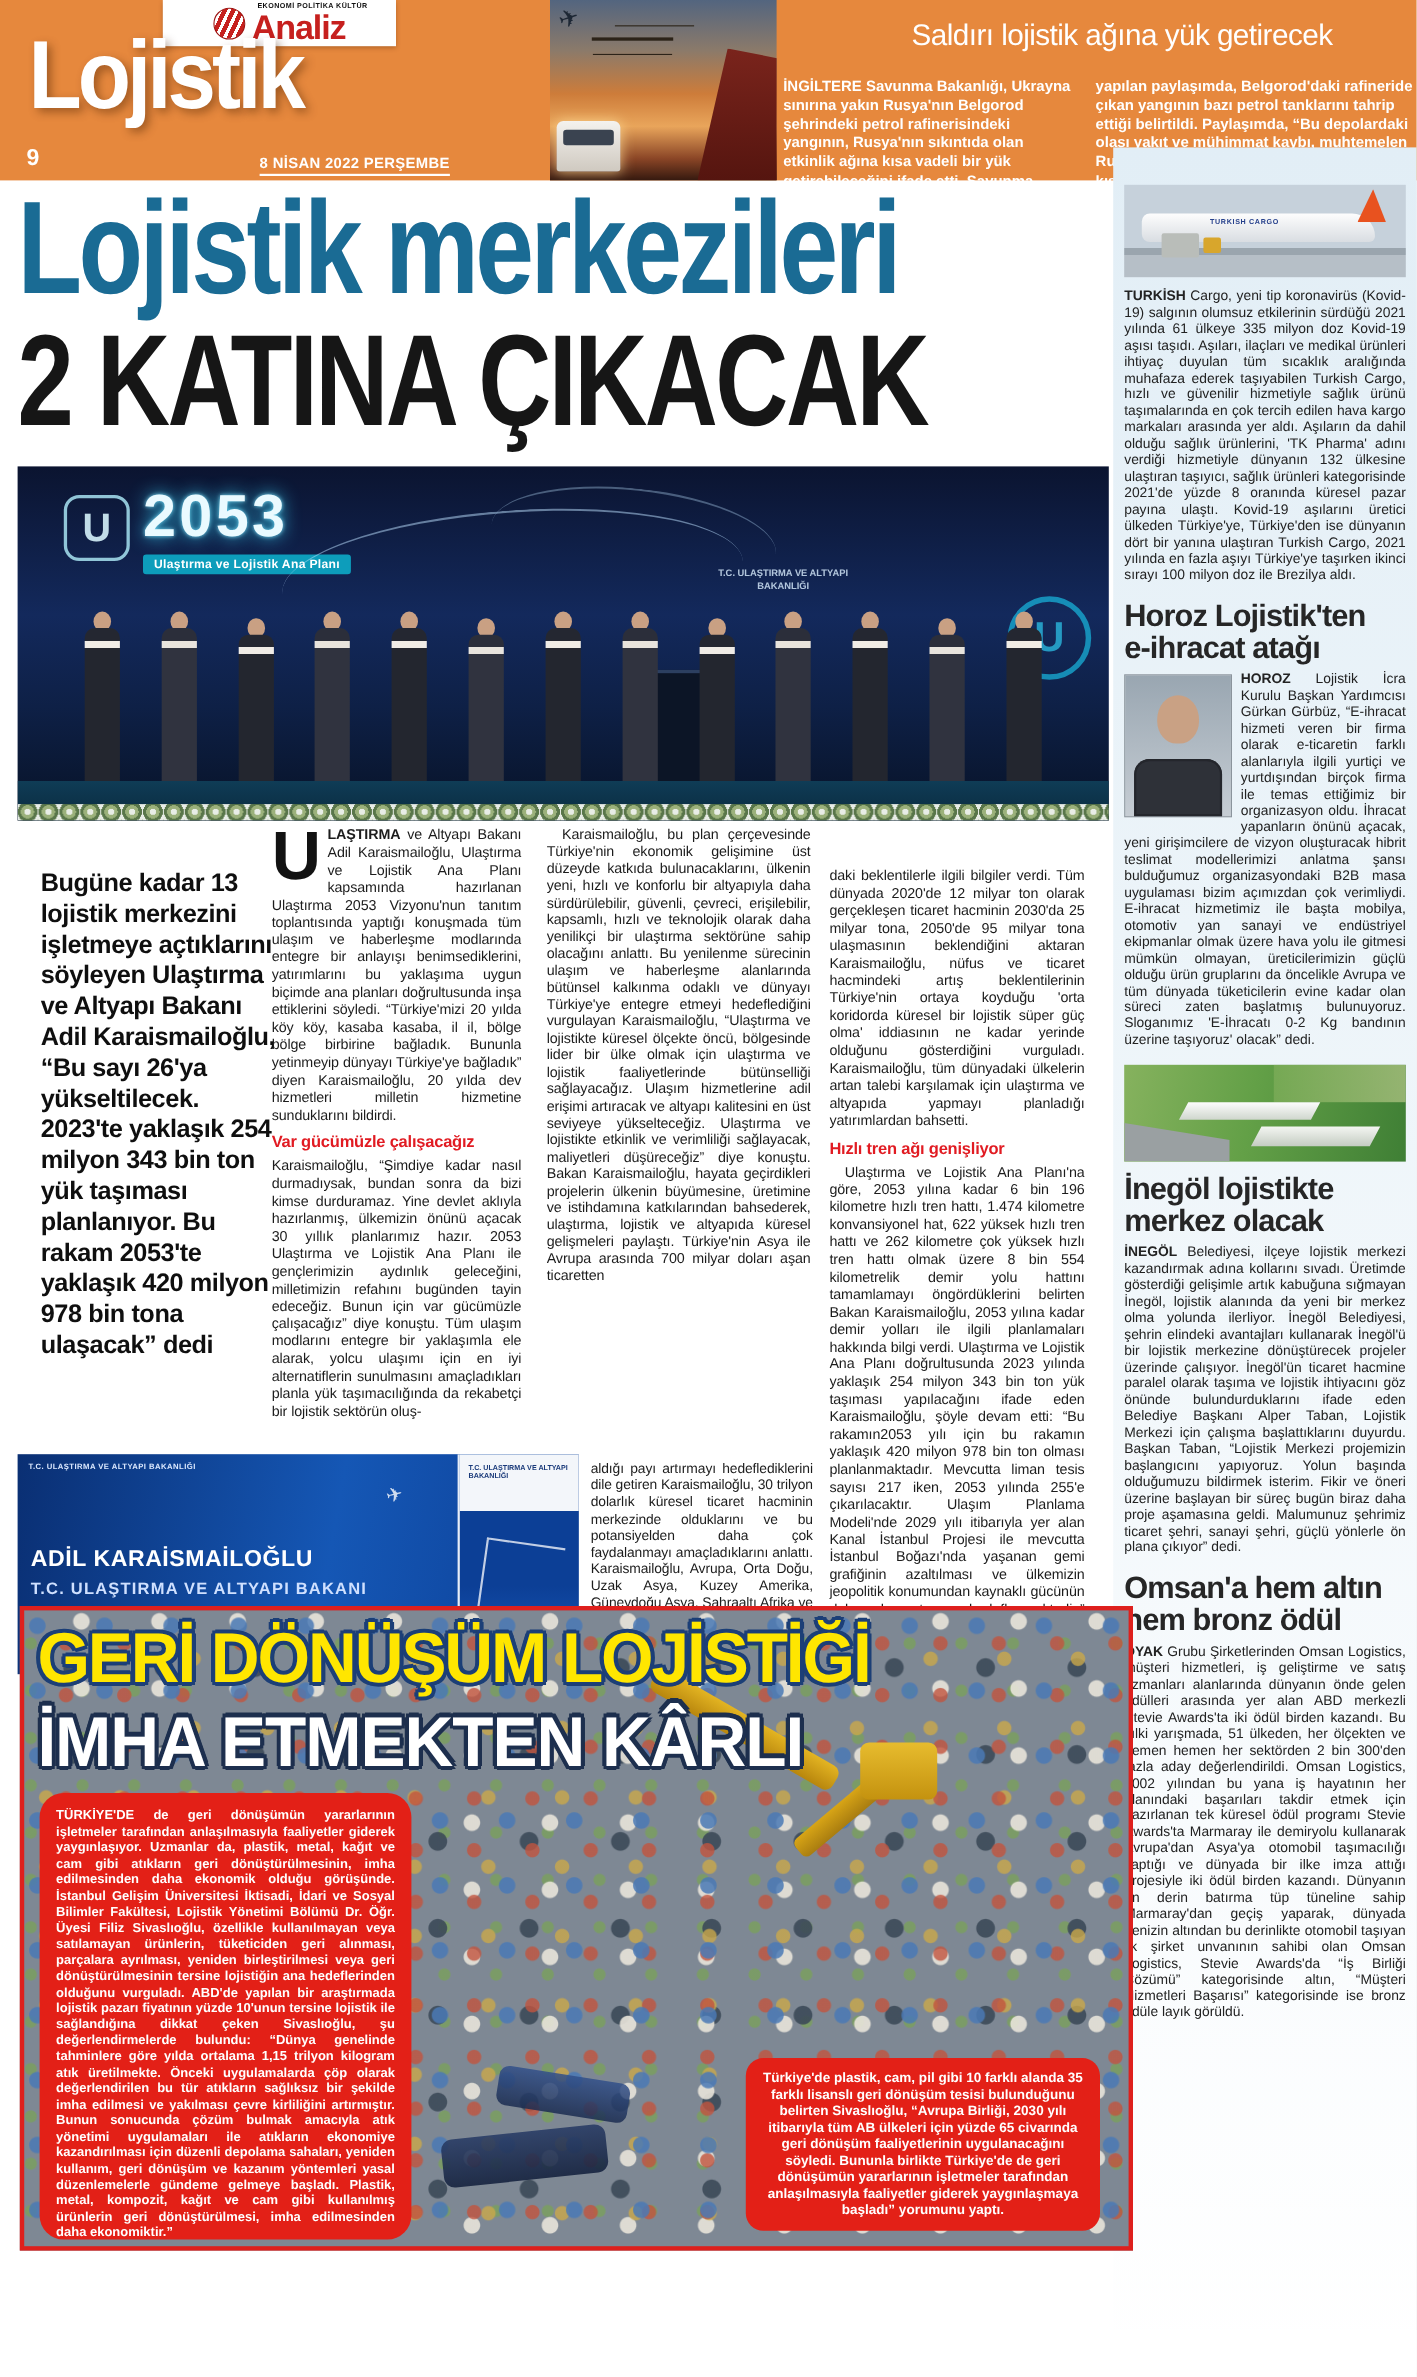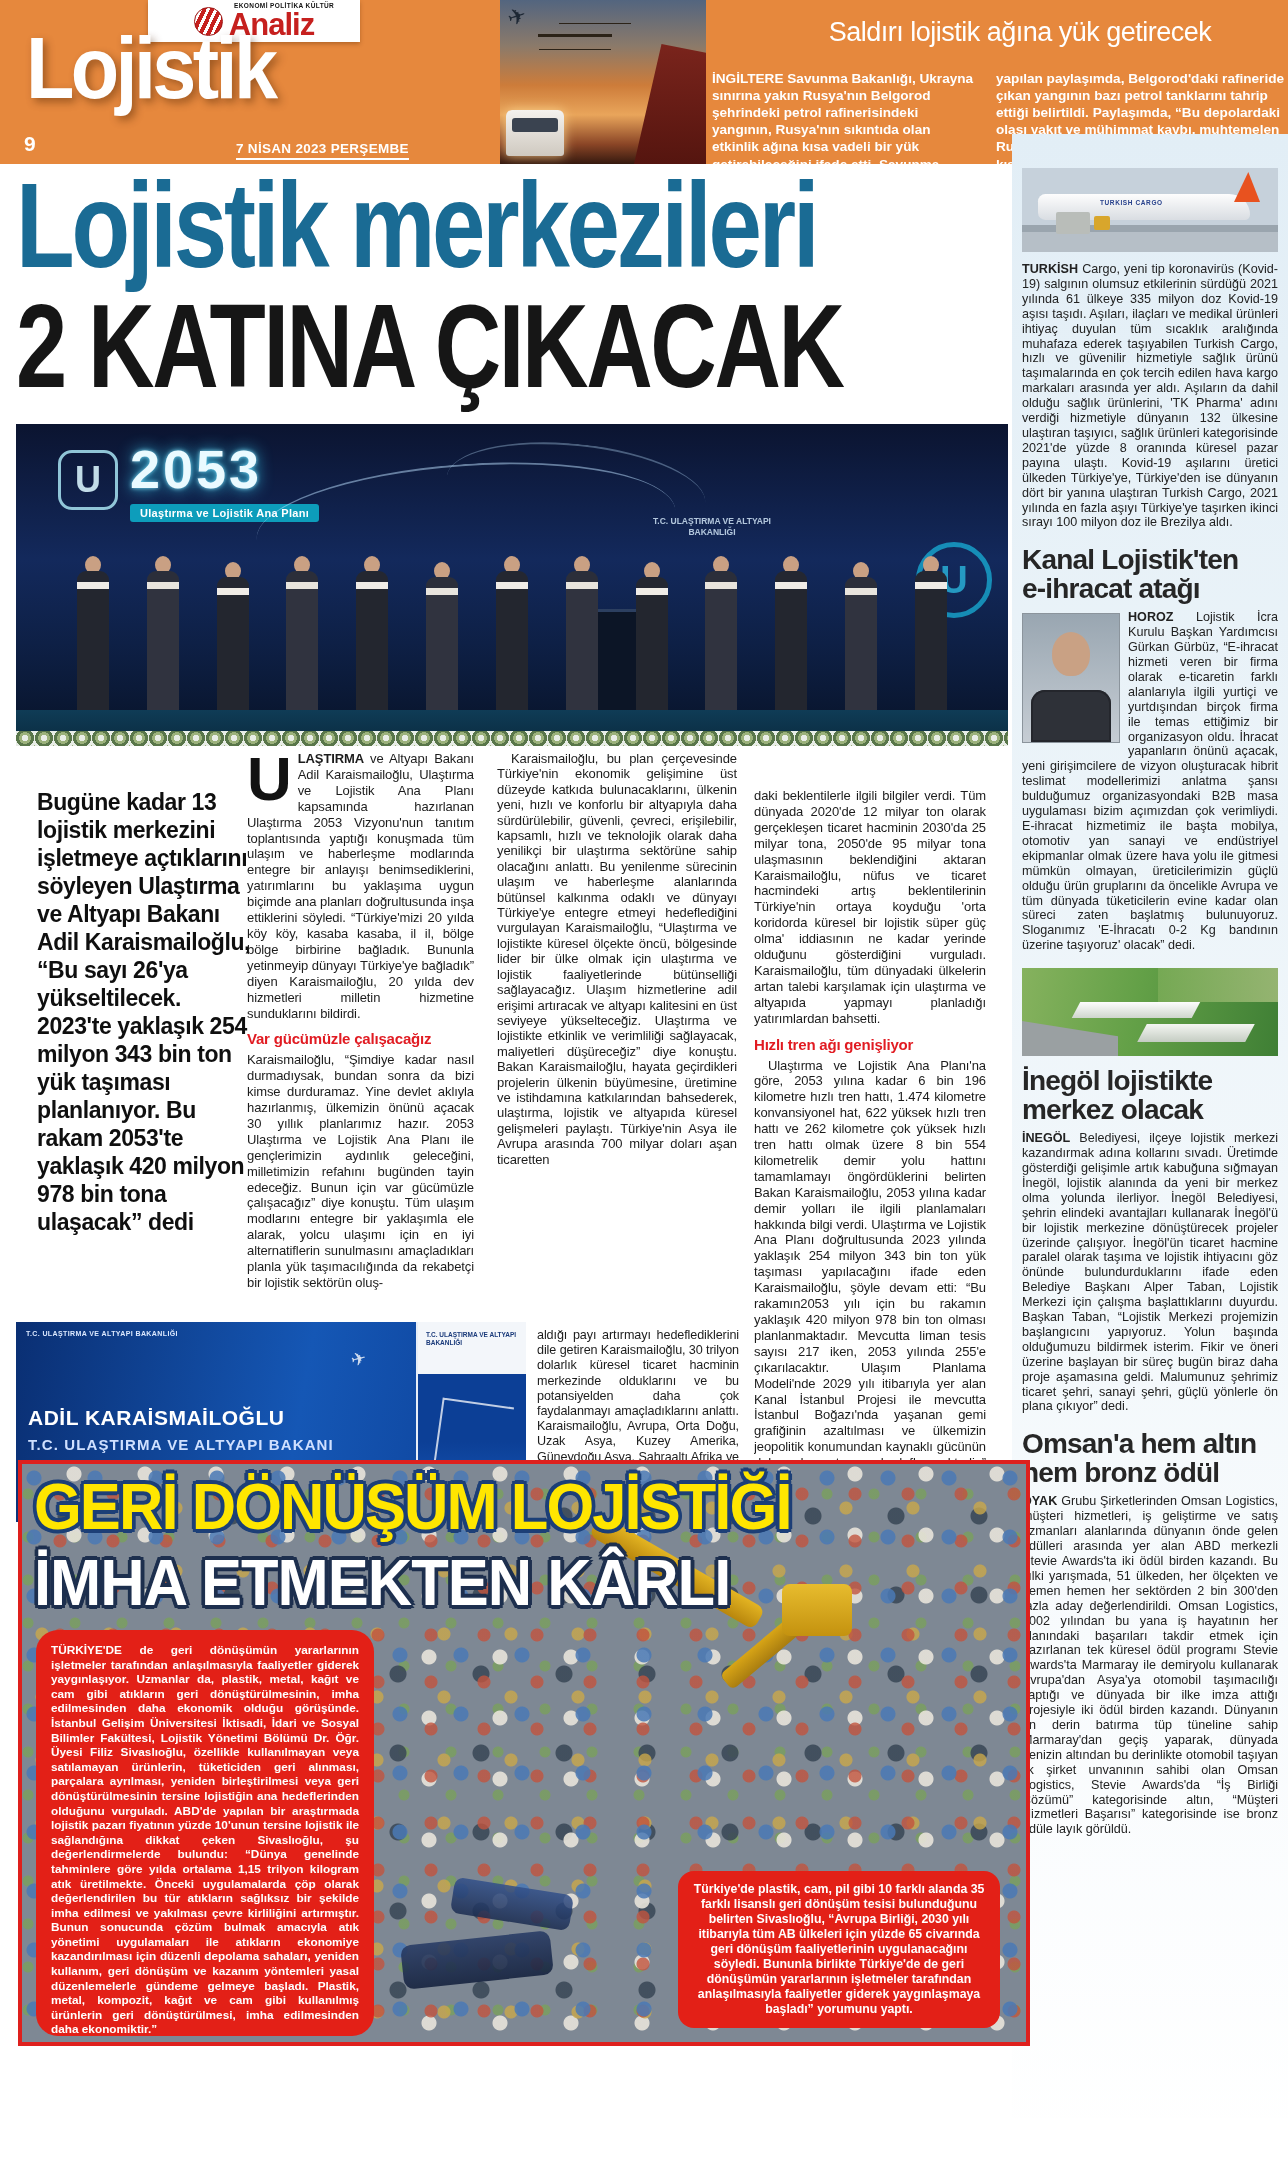--- a/index.html
+++ b/index.html
@@ -154,21 +154,21 @@
 <div id="page">
 
   <div class="abs" id="masthead">
     <div class="abs brand-box">
       <span class="brand-globe"></span>
       <span class="brand-name">Analiz</span>
       <span class="brand-tag">EKONOMİ POLİTİKA KÜLTÜR</span>
     </div>
     <div class="abs section-title">Lojistik</div>
     <div class="abs page-num">9</div>
-    <div class="abs issue-date">7 NİSAN 2023 PERŞEMBE</div>
+    <div class="abs issue-date">8 NİSAN 2022 PERŞEMBE</div>
 
     <div class="abs collage">
       <span class="plane-glyph">✈</span>
       <div class="crane"></div>
       <div class="ship"></div>
       <div class="truck"></div>
     </div>
 
     <div class="abs ts-head">Saldırı lojistik ağına yük getirecek</div>
     <div class="abs ts-cols">
@@ -249,21 +249,21 @@
   <div class="abs" id="sidebar">
     <div class="sb-photo sb-plane">
       <div class="fuselage"></div>
       <div class="tail"></div>
       <div class="plane-label">TURKISH CARGO</div>
       <div class="loader"></div>
       <div class="pallet"></div>
     </div>
     <p class="sb-body"><strong>TURKİSH</strong><span> Cargo, yeni tip koronavirüs (Kovid-19) salgının olumsuz etkilerinin sürdüğü 2021 yılında 61 ülkeye 335 milyon doz Kovid-19 aşısı taşıdı. Aşıları, ilaçları ve medikal ürünleri ihtiyaç duyulan tüm sıcaklık aralığında muhafaza ederek taşıyabilen Turkish Cargo, hızlı ve güvenilir hizmetiyle sağlık ürünü taşımalarında en çok tercih edilen hava kargo markaları arasında yer aldı. Aşıların da dahil olduğu sağlık ürünlerini, 'TK Pharma' adını verdiği hizmetiyle dünyanın 132 ülkesine ulaştıran taşıyıcı, sağlık ürünleri kategorisinde 2021'de yüzde 8 oranında küresel pazar payına ulaştı. Kovid-19 aşılarını üretici ülkeden Türkiye'ye, Türkiye'den ise dünyanın dört bir yanına ulaştıran Turkish Cargo, 2021 yılında en fazla aşıyı Türkiye'ye taşırken ikinci sırayı 100 milyon doz ile Brezilya aldı.</span></p>
 
-    <h2 class="sb-h2">Kanal Lojistik'ten
+    <h2 class="sb-h2">Horoz Lojistik'ten
 e-ihracat atağı</h2>
     <p class="sb-body">
       <span class="portrait"></span><strong>HOROZ</strong><span> Lojistik İcra Kurulu Başkan Yardımcısı Gürkan Gürbüz, “E-ihracat hizmeti veren bir firma olarak e-ticaretin farklı alanlarıyla ilgili yurtiçi ve yurtdışından birçok firma ile temas ettiğimiz bir organizasyon oldu. İhracat yapanların önünü açacak, yeni girişimcilere de vizyon oluşturacak hibrit teslimat modellerimizi anlatma şansı bulduğumuz organizasyondaki B2B masa uygulaması bizim açımızdan çok verimliydi. E-ihracat hizmetimiz ile başta mobilya, otomotiv yan sanayi ve endüstriyel ekipmanlar olmak üzere hava yolu ile gitmesi mümkün olmayan, üreticilerimizin güçlü olduğu ürün gruplarını da öncelikle Avrupa ve tüm dünyada tüketicilerin evine kadar olan süreci zaten başlatmış bulunuyoruz. Sloganımız 'E-İhracatı 0-2 Kg bandının üzerine taşıyoruz' olacak” dedi.</span>
     </p>
 
     <div class="sb-photo sb-aerial">
       <div class="field"></div>
       <div class="wh1"></div>
       <div class="wh2"></div>
       <div class="lot"></div>

